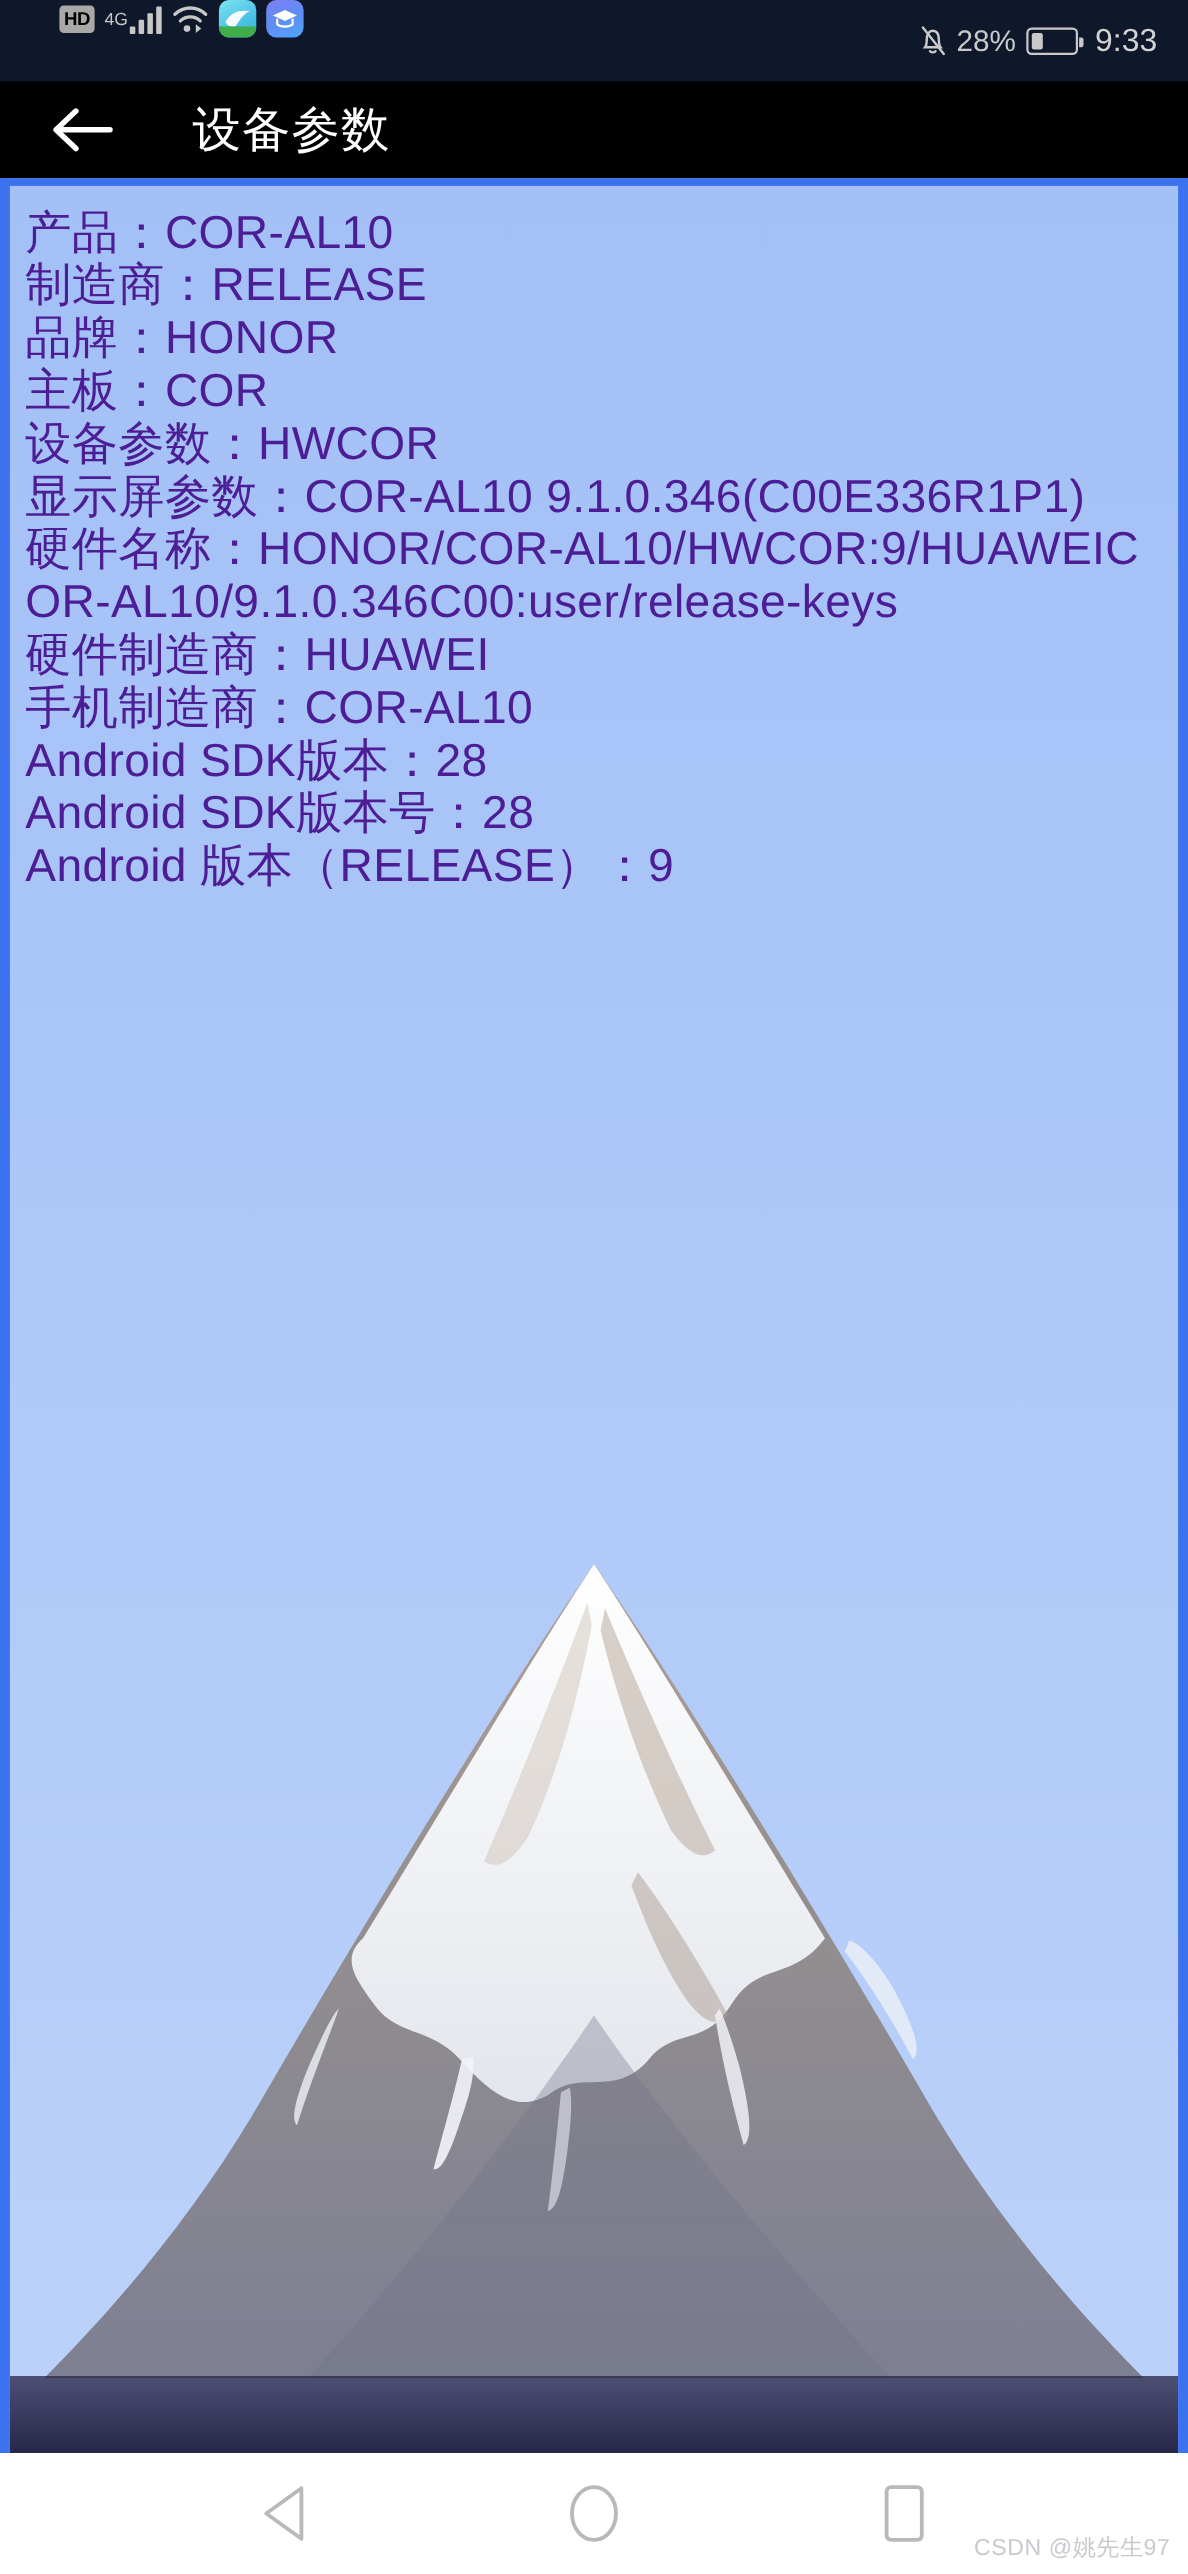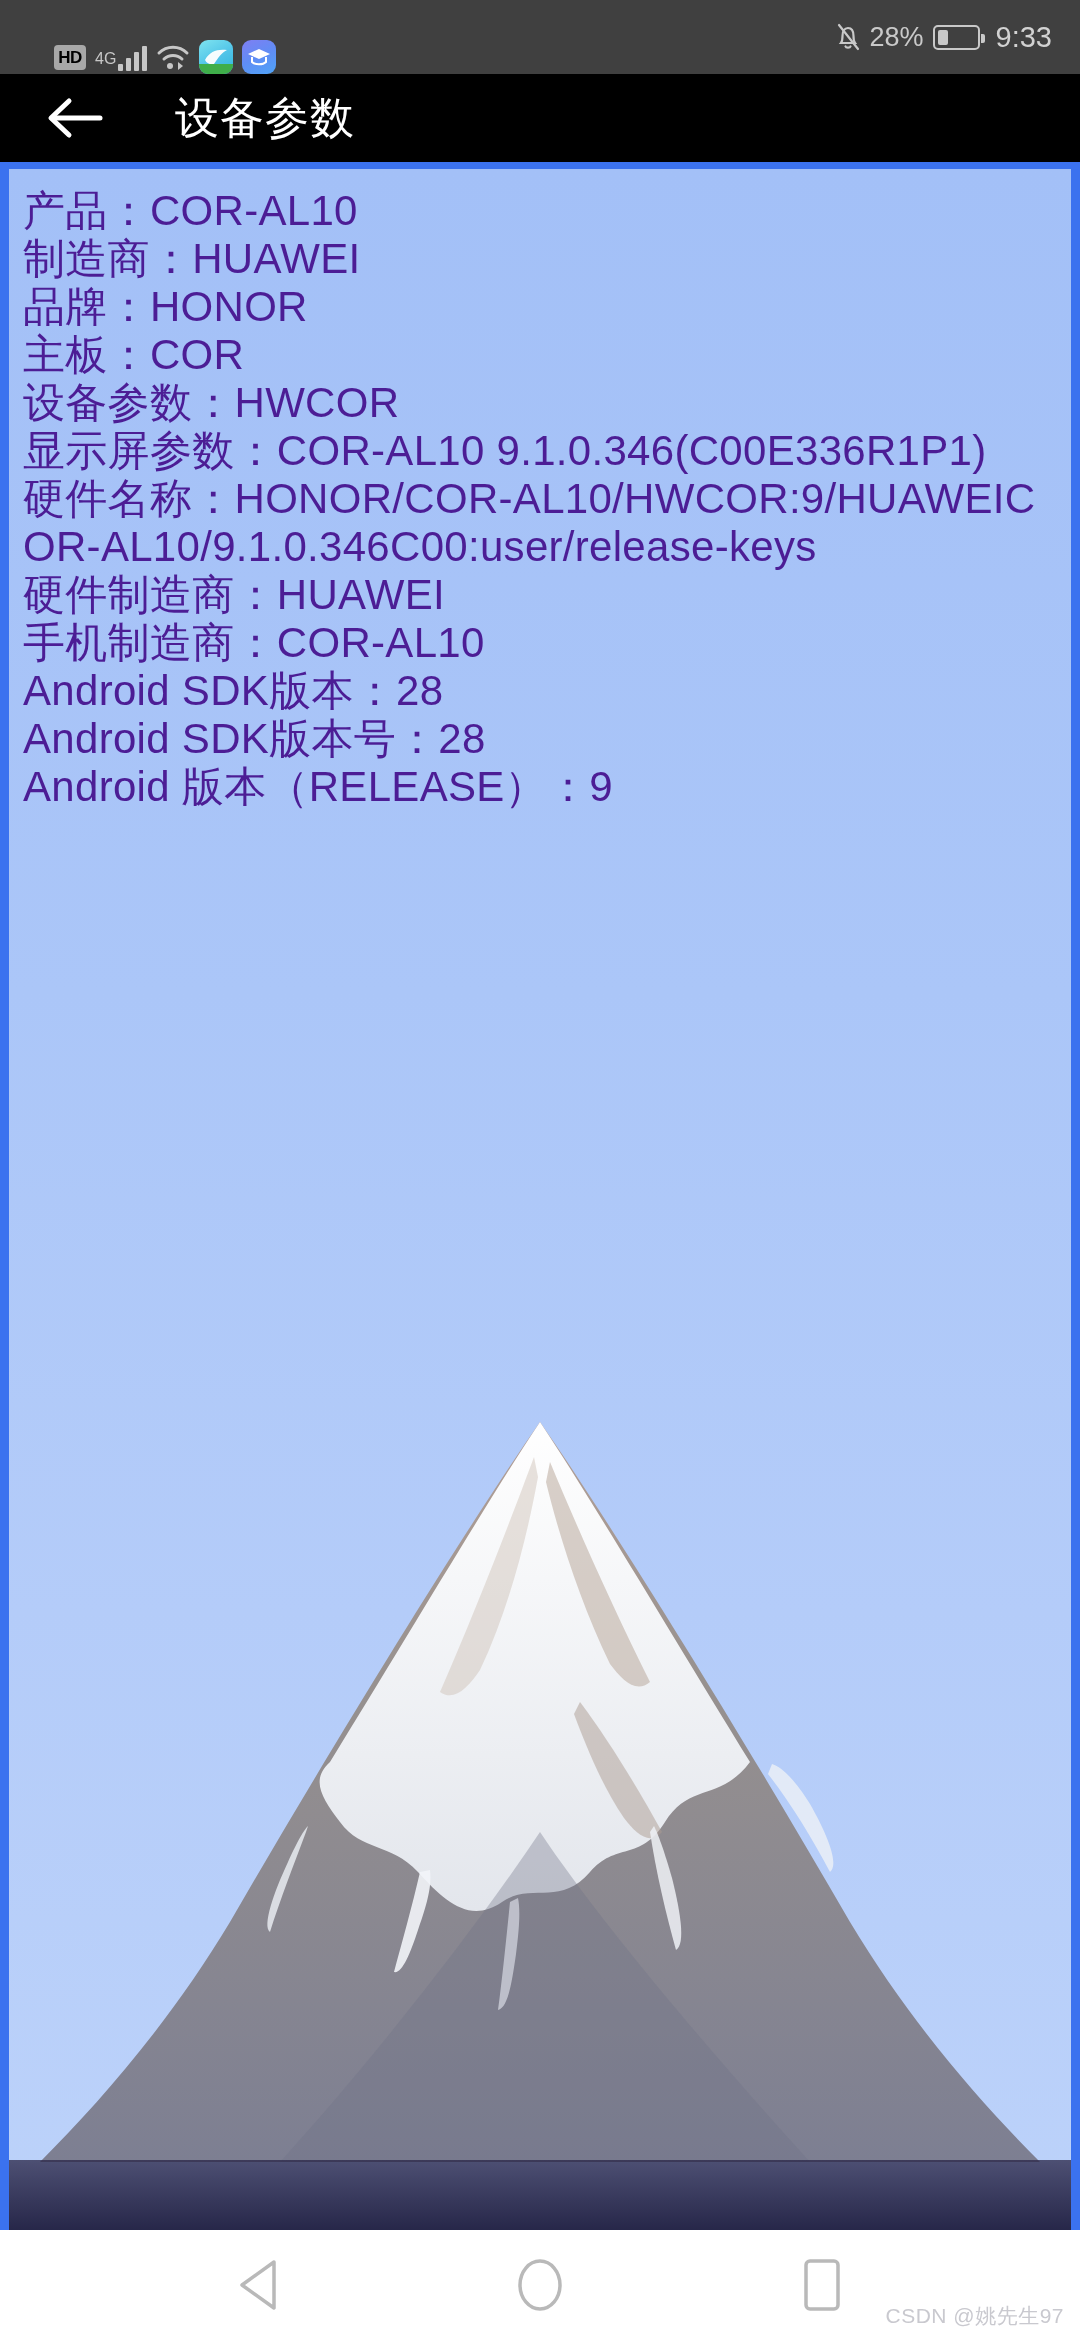--- a/index.html
+++ b/index.html
@@ -19,23 +19,23 @@
     height: 2340px;
     background: #000;
     display: flex;
     flex-direction: column;
   }
 
   
   .status-bar {
     height: 74px;
     flex: 0 0 74px;
-    background: #404040;
-    display: flex;
-    align-items: flex-end;
+    background: #0f172a;
+    display: flex;
+    align-items: flex-start;
     padding: 0 26px 0 54px;
     position: relative;
   }
   .status-left {
     display: flex;
     align-items: center;
     gap: 9px;
   }
   .status-right {
     position: absolute;
@@ -332,21 +332,21 @@
           <path d="M356 430 C344 462 330 498 320 530 C312 524 324 490 338 460 C348 438 354 428 358 424 Z" fill="#eef1f6" opacity="0.8"></path>
 
           <path d="M590 430 C650 520 760 650 860 760 L330 760 C430 650 530 520 590 430 Z" fill="#6f7287" opacity="0.35"></path>
         </svg>
       </div>
       <div class="wall-bottom-band"></div>
     </div>
 
     <div class="info-list">
       <div class="info-line">产品：COR-AL10</div>
-      <div class="info-line">制造商：HUAWEI</div>
+      <div class="info-line">制造商：RELEASE</div>
       <div class="info-line">品牌：HONOR</div>
       <div class="info-line">主板：COR</div>
       <div class="info-line">设备参数：HWCOR</div>
       <div class="info-line">显示屏参数：COR-AL10 9.1.0.346(C00E336R1P1)</div>
       <div class="info-line">硬件名称：HONOR/COR-AL10/HWCOR:9/HUAWEICOR-AL10/9.1.0.346C00:user/release-keys</div>
       <div class="info-line">硬件制造商：HUAWEI</div>
       <div class="info-line">手机制造商：COR-AL10</div>
       <div class="info-line">Android SDK版本：28</div>
       <div class="info-line">Android SDK版本号：28</div>
       <div class="info-line">Android 版本（RELEASE）：9</div>

